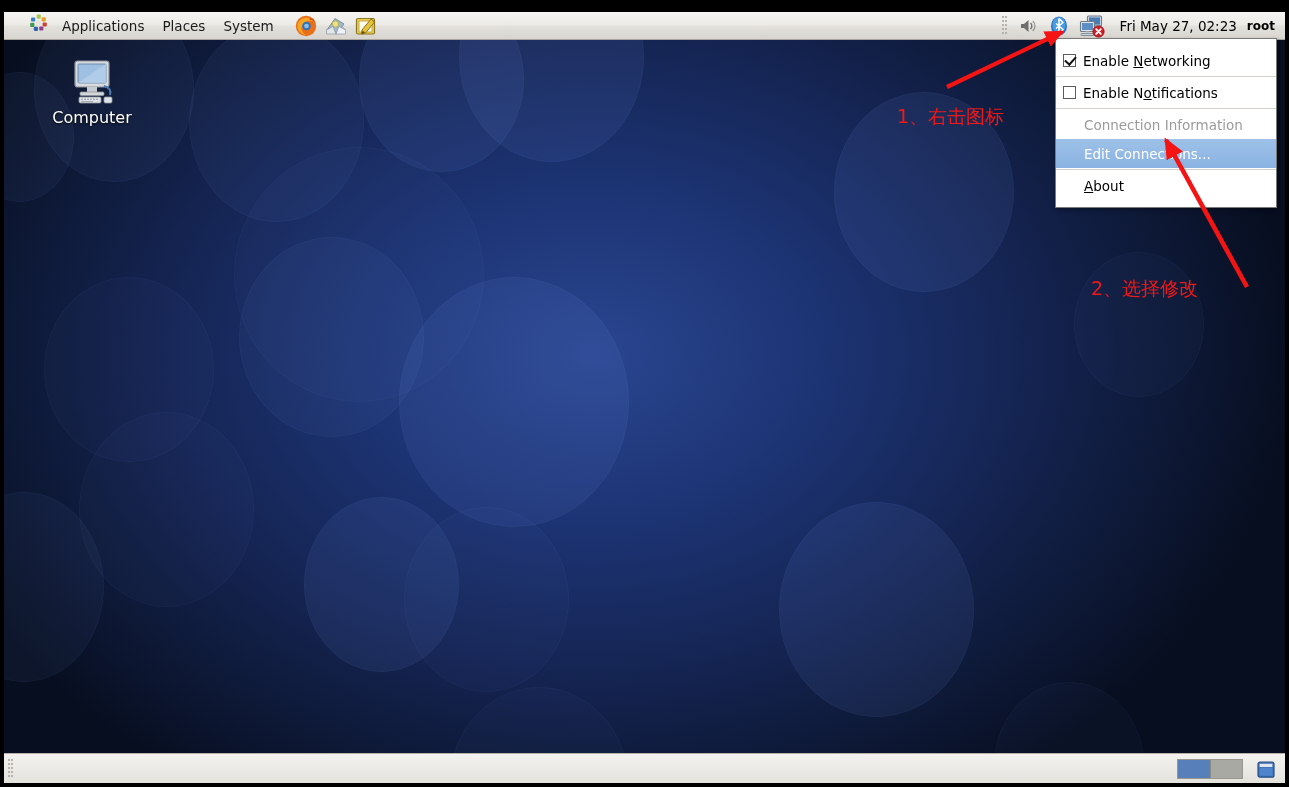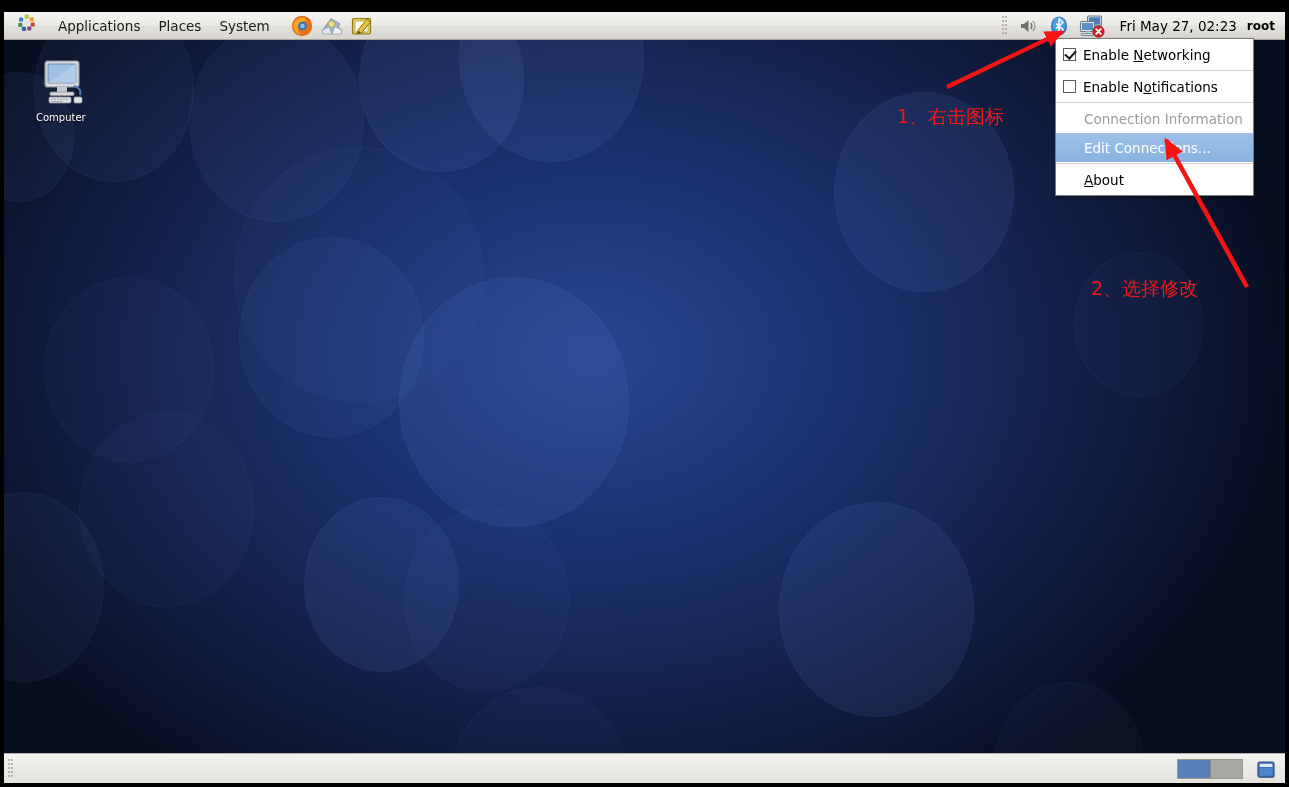--- a/index.html
+++ b/index.html
@@ -37,23 +37,23 @@
     background: rgba(125,165,240,0.055);
     box-shadow: inset 0 0 0 1px rgba(150,185,255,0.045);
   }
   .bk.b2 { background: rgba(120,160,245,0.09); }
   .bk.b3 { background: rgba(110,150,235,0.035); }
 
   
   .dicon {
     position: absolute;
     width: 112px;
-    text-align: left;
+    text-align: center;
     color: #fff;
-    font-size: 10px;
+    font-size: 16px;
     text-shadow: 0 1px 2px rgba(0,0,0,0.85);
     cursor: pointer;
   }
   .dicon .glyph { height: 52px; display: block; margin: 0 auto 4px; }
   .dicon .lbl { display: block; line-height: 15px; }
 
   
   #toppanel {
     position: absolute;
     left: 4px; top: 12px;
@@ -63,21 +63,21 @@
     display: flex; align-items: center;
     font-size: 13.5px; color: #1a1a1a;
   }
   .menu-item {
     padding: 3px 8px;
     margin: 0 1px;
     cursor: pointer;
     white-space: nowrap;
     line-height: 18px;
   }
-  #applications { display: flex; align-items: center; gap: 22px; padding-left: 12px; }
+  #applications { display: flex; align-items: center; gap: 14px; padding-left: 24px; }
 
   .launcher { width: 24px; height: 24px; margin: 0 3px; cursor: pointer; display:inline-block; }
   .tray-sep { width: 8px; }
 
   .grip {
     width: 6px; height: 20px; margin: 0 4px;
     background-image: radial-gradient(circle at 1.2px 1.2px, #b3b0a8 1.1px, transparent 1.2px);
     background-size: 3px 4px;
     opacity: .95;
   }
@@ -102,27 +102,27 @@
   .ws.idle { background: #a9a9a4; border-left: 1px solid #8e8a82; }
   #trashbtn {
     width: 26px; height: 22px; margin: 0 6px 0 10px;
     cursor: pointer; display:flex; align-items:center; justify-content:center;
   }
 
   
   #nmmenu {
     position: absolute;
     left: 1055px; top: 38px;
-    width: 199px;
+    width: 222px;
     background: #ffffff;
     border: 1px solid #7a7a7a;
     box-shadow: 1px 2px 4px rgba(0,0,0,0.35);
     font-size: 13.5px;
     color: #000;
-    padding: 1px 0;
+    padding: 7px 0;
     z-index: 40;
     text-align: center;
   }
   .nmrow {
     display: flex; align-items: center;
     height: 29px;
     padding: 0 7px;
     cursor: pointer;
     white-space: nowrap;
   }

